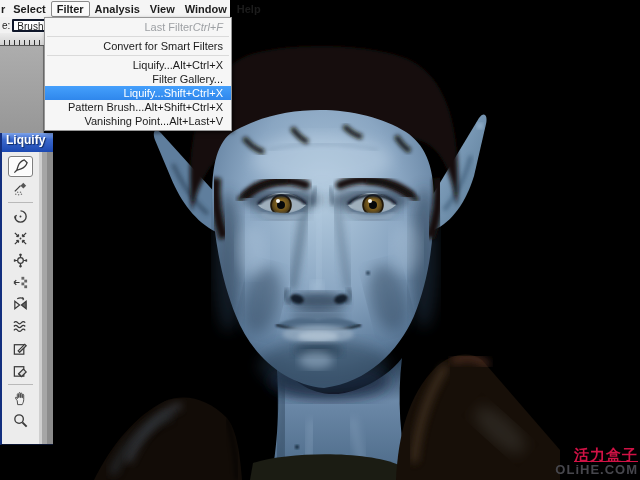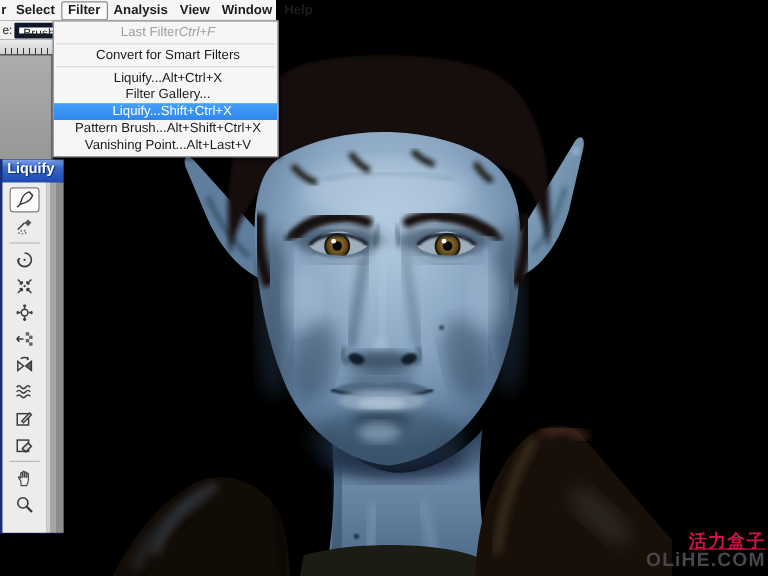--- a/index.html
+++ b/index.html
@@ -6,48 +6,48 @@
   .stage{position:relative;width:640px;height:480px;background:#000;overflow:hidden;
          font-family:"Liberation Sans",sans-serif;-webkit-font-smoothing:antialiased;}
   .stage *{box-sizing:border-box;}
 
   
   .portrait{position:absolute;inset:0;z-index:0;}
 
   
   .watermark{position:absolute;right:2px;bottom:4px;z-index:3;text-align:right;line-height:1.02;}
   .watermark .cn{font-size:15px;font-weight:700;color:#d01245;letter-spacing:1px;text-decoration:underline;}
-  .watermark .en{font-size:16px;font-weight:700;color:#46464c;letter-spacing:1px;}
+  .watermark .en{font-size:13px;font-weight:700;color:#46464c;letter-spacing:1px;}
 
   
   .menubar{position:absolute;left:0;top:0;width:230px;height:17px;background:#f5f5f5;
            z-index:5;display:flex;align-items:center;font-size:11px;font-weight:600;color:#1c1c1c;}
   .menubar .mi{padding:1px 5px;white-space:nowrap;}
   .menubar .partial{padding:1px 3px 1px 1px;}
   .menubar .active{border:1px solid #8a8a8a;border-radius:2px;background:#fafafa;}
 
   
   .optionsbar{position:absolute;left:0;top:17px;width:44px;height:16px;background:#f2f2f2;z-index:4;
               display:flex;align-items:center;gap:2px;padding-left:2px;font-size:10px;color:#222;}
-  .brush-field{background:#fff;border:4px solid #0f172a;border-radius:1px;padding:0 3px;height:13px;
+  .brush-field{background:#fff;border:2px solid #0f172a;border-radius:1px;padding:0 3px;height:13px;
                line-height:12px;font-size:10px;}
 
   
   .ruler{position:absolute;left:0;top:33px;width:44px;height:13px;z-index:4;
          background:linear-gradient(180deg,#ececec,#d2d2d2);border-bottom:1px solid #555;}
   .ruler::after{content:"";position:absolute;left:0;right:0;bottom:0;height:5px;
          background:repeating-linear-gradient(90deg,transparent 0 4px,#333 4px 5px);}
   .workspace{position:absolute;left:0;top:46px;width:44px;height:87px;z-index:2;
          background:linear-gradient(180deg,#adadad,#979797);border-right:1px solid #6f6f6f;}
 
   
   .dropdown{position:absolute;left:44px;top:17px;width:188px;z-index:6;background:#f6f6f6;
             border:1px solid #979797;box-shadow:2px 2px 4px rgba(0,0,0,.55);padding:2px 0;
             font-size:11px;color:#1b1b1b;}
-  .menu-item{display:flex;justify-content:center;align-items:center;height:14px;
+  .menu-item{display:flex;justify-content:flex-end;align-items:center;height:14px;
              padding:0 8px 0 12px;white-space:nowrap;}
   .menu-item.disabled{color:#9da0a4;}
   .menu-item.disabled .shortcut{color:#9da0a4;font-style:italic;}
   .menu-item.highlighted{background:linear-gradient(180deg,#45a0fc,#2f87ec);color:#fff;padding-left:19px;}
   .menu-sep{height:1px;background:#dadada;margin:2px 2px;}
 
   
   .liquify-panel{position:absolute;left:0;top:133px;width:53px;height:312px;z-index:5;
                  border-left:2px solid #132f7e;border-bottom:1px solid #0a1430;background:#0a1430;}
   .liquify-title{height:19px;display:flex;padding-left:4px;

